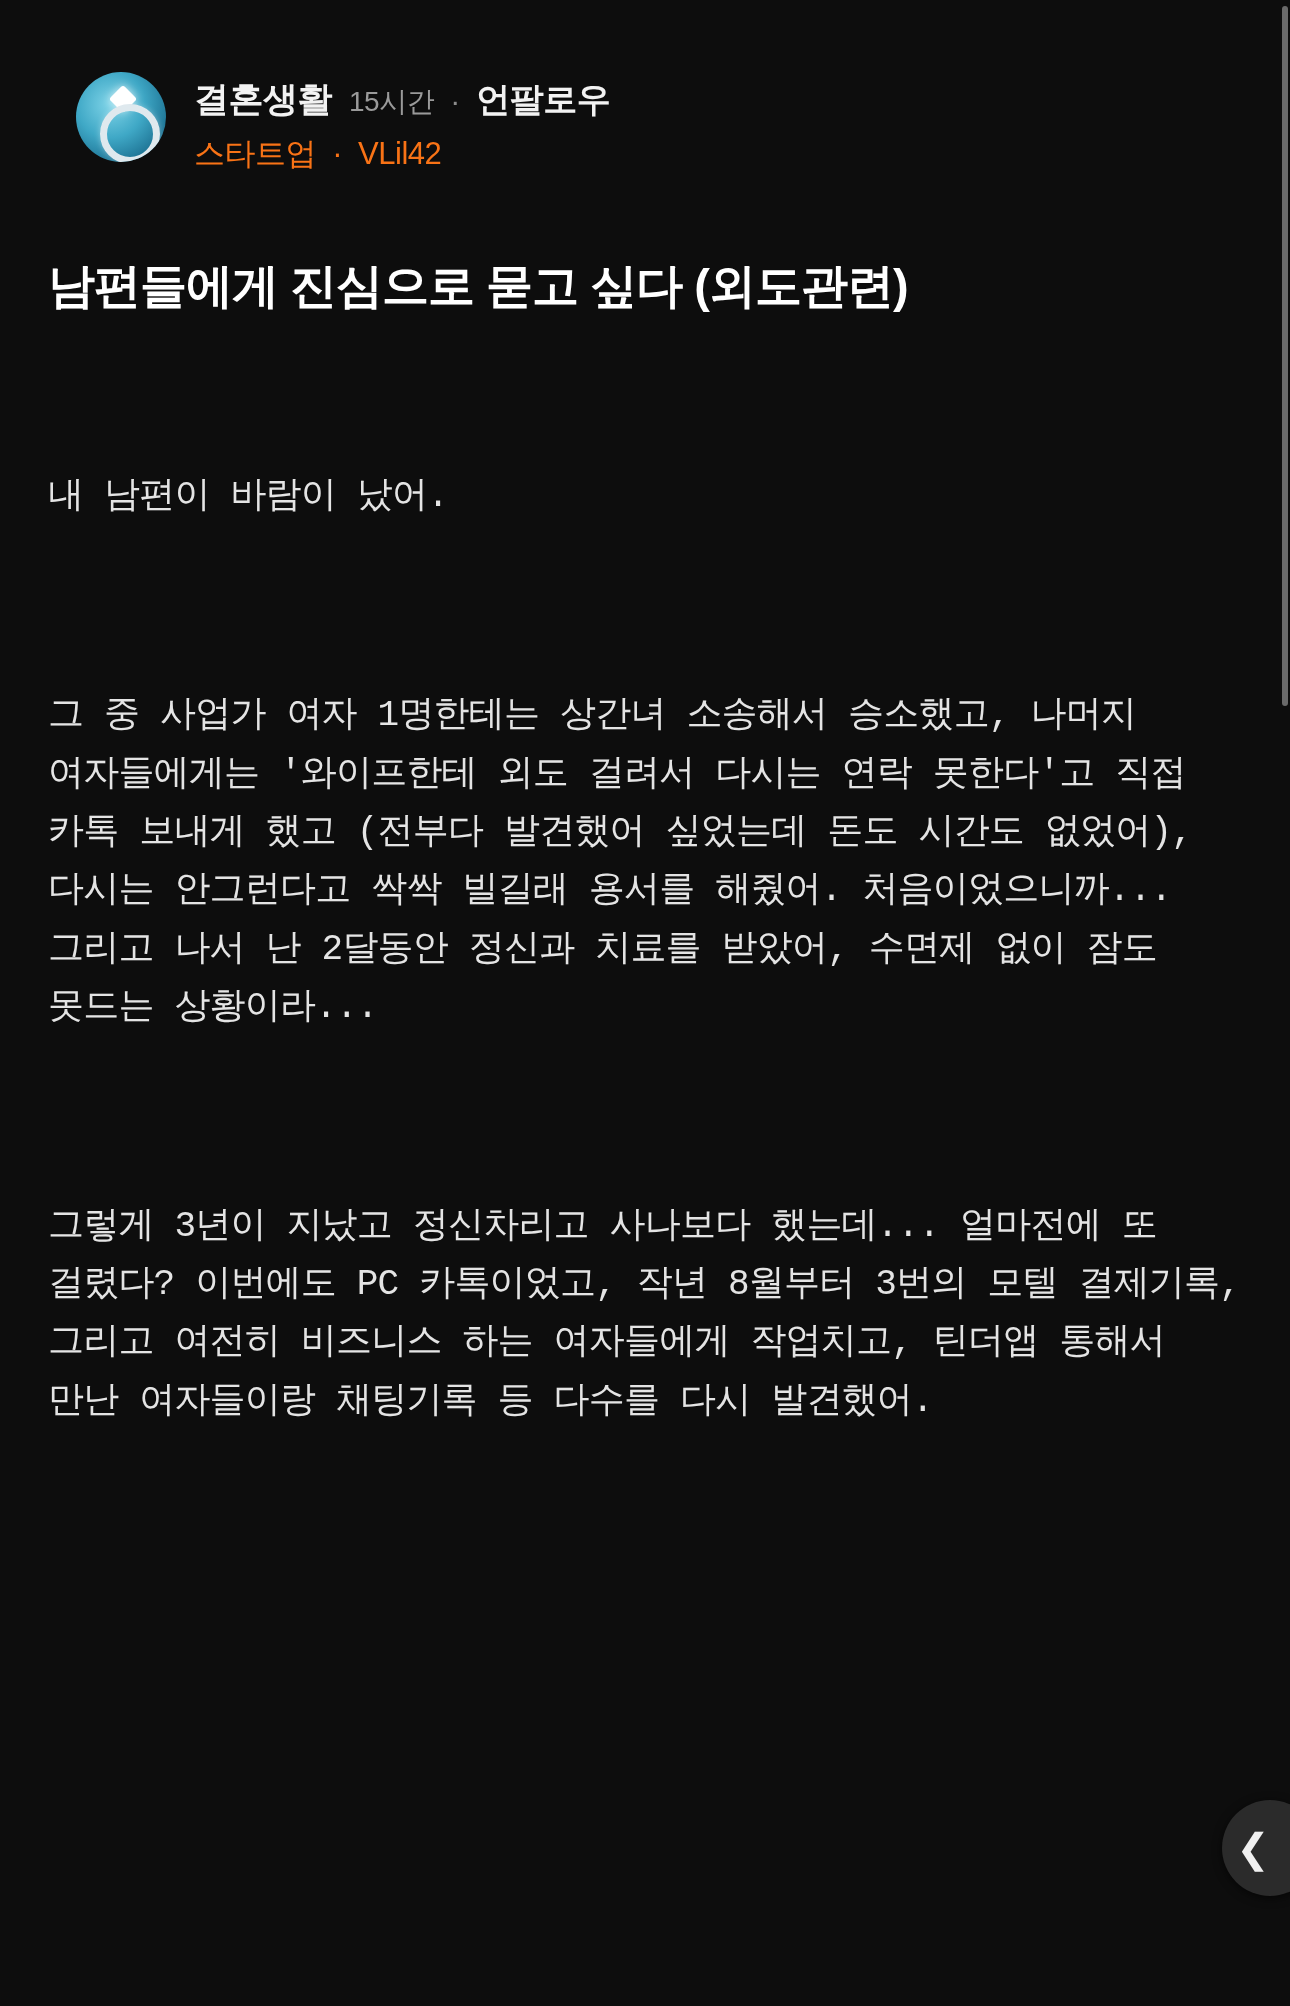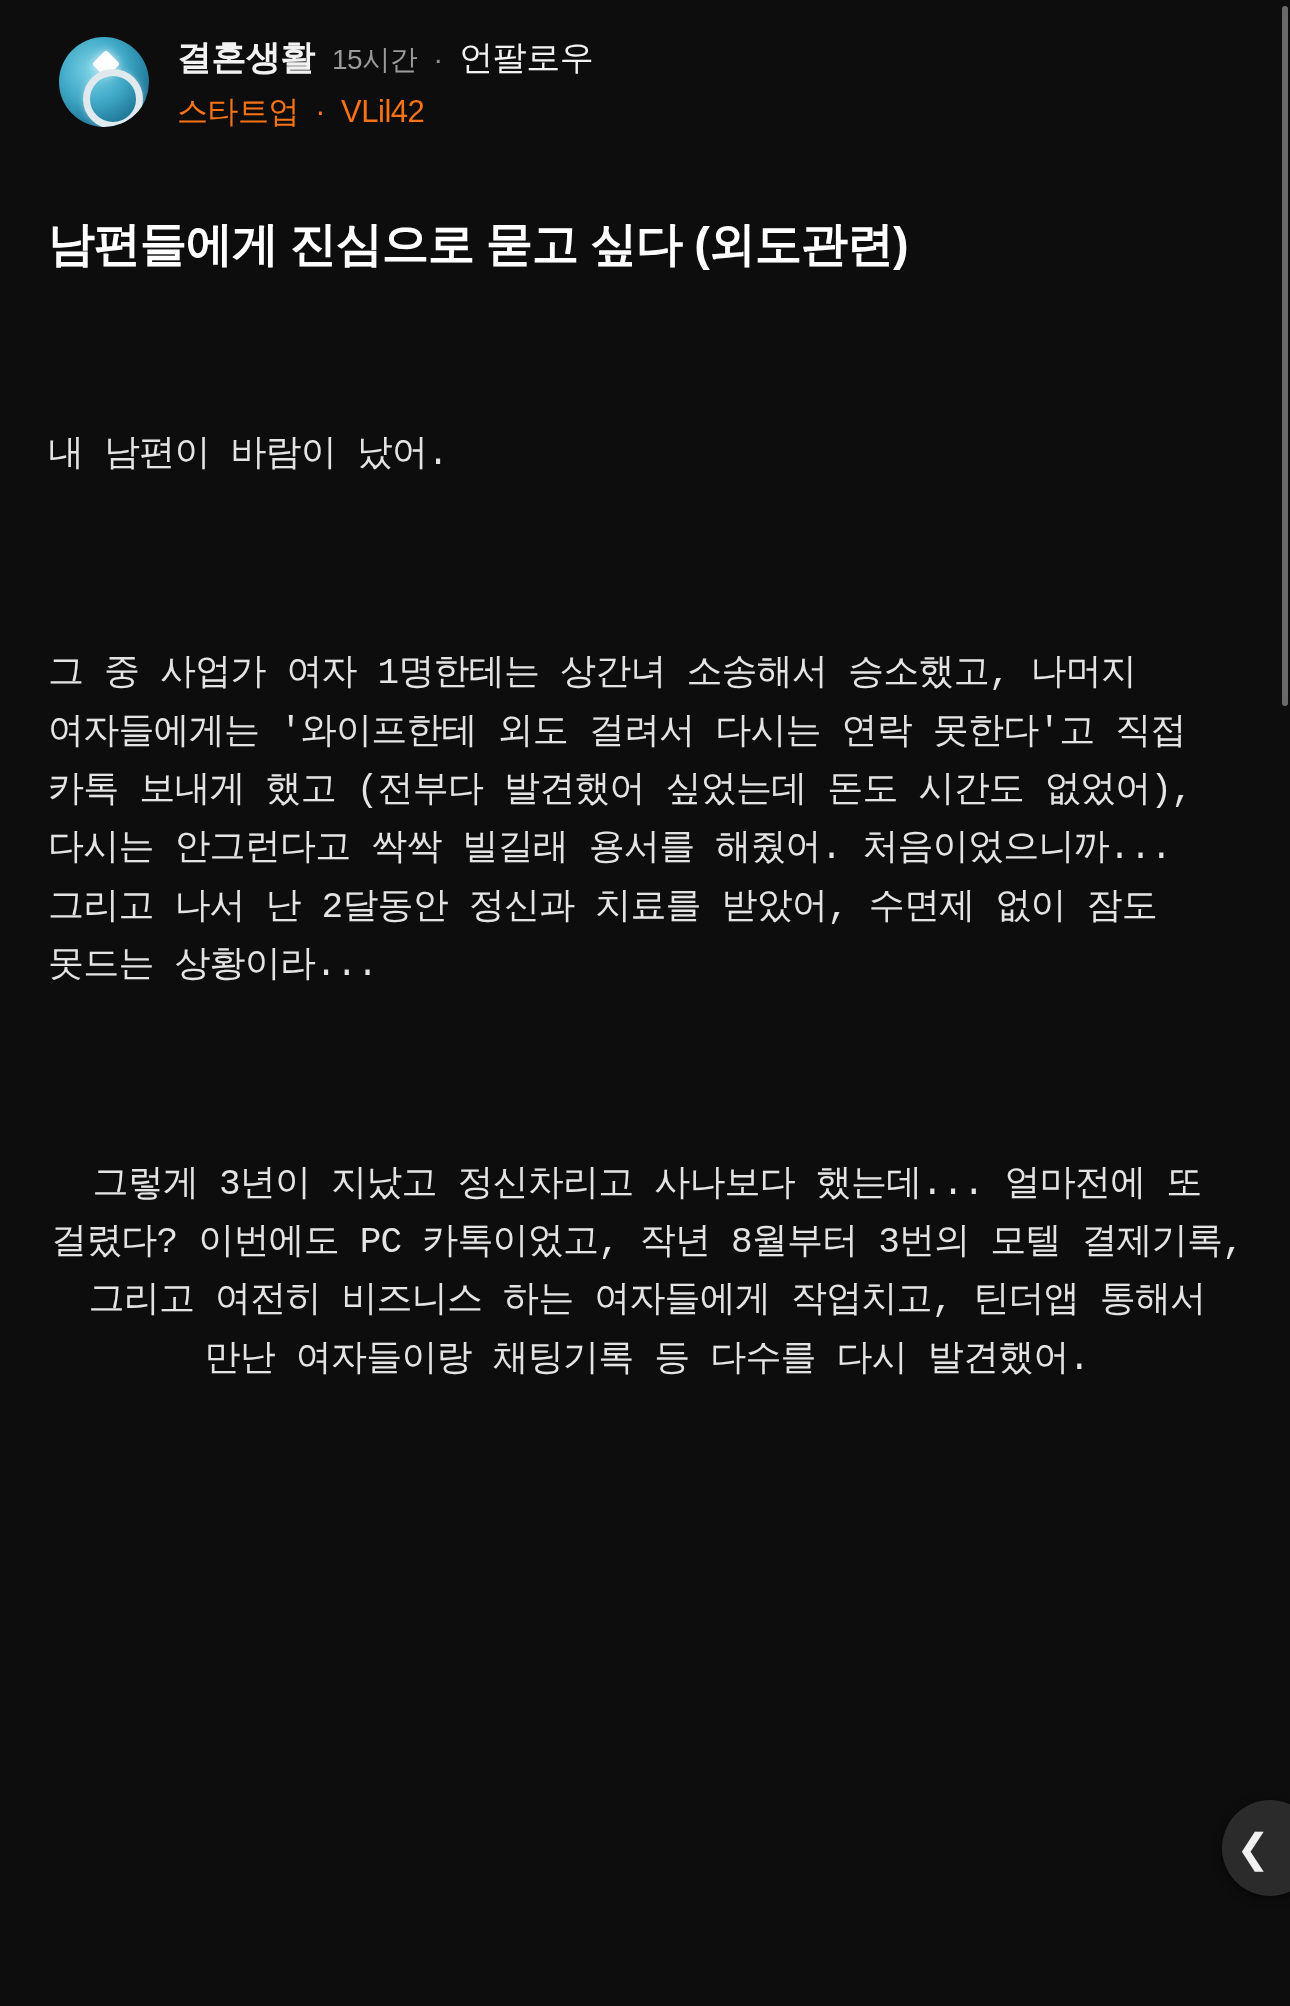--- a/index.html
+++ b/index.html
@@ -17,22 +17,23 @@
     position: relative;
     width: 1290px;
     min-height: 2006px;
     background: #0d0d0d;
     overflow: hidden;
   }
 
   
   .post-header {
     display: flex;
-    align-items: center;
-    padding: 30px 0 0 59px;
+    align-items: flex-start;
+    padding: 30px 0 0 76px;
+    margin-top: 42px;
   }
   .avatar {
     width: 90px;
     height: 90px;
     border-radius: 50%;
     background: radial-gradient(circle at 38% 36%, #7fd4e8 0%, #3fa8c6 42%, #1b6f90 78%, #12506b 100%);
     flex: 0 0 auto;
     position: relative;
     overflow: hidden;
   }
@@ -78,21 +79,21 @@
     margin-left: 17px;
     letter-spacing: -0.5px;
   }
   .dot-sep {
     font-size: 30px;
     color: #8c8c8c;
     margin: 0 16px;
   }
   .unfollow {
     font-size: 34px;
-    font-weight: 400;
+    font-weight: 700;
     color: #f2f2f2;
     letter-spacing: -0.5px;
     cursor: pointer;
   }
   .meta-line2 {
     margin-top: 10px;
     font-size: 31px;
     color: #f97316;
     letter-spacing: -0.5px;
   }
@@ -110,21 +111,21 @@
   .post-body {
     margin: 36px 44px 0 48px;
     font-size: 36px;
     line-height: 1.62;
     color: #e4e4e4;
     letter-spacing: -0.8px;
     white-space: pre-wrap;
     word-break: keep-all;
   }
   .para { margin: 0 0 44px 0; font-family: Liberation Mono, monospace; }
-  .para:last-child { margin-bottom: 0; text-align: center; }
+  .para:last-child { margin-bottom: 0; }
 
   
   .scrollbar-track {
     position: absolute;
     top: 0;
     right: 0;
     width: 8px;
     height: 2006px;
     background: transparent;
   }

